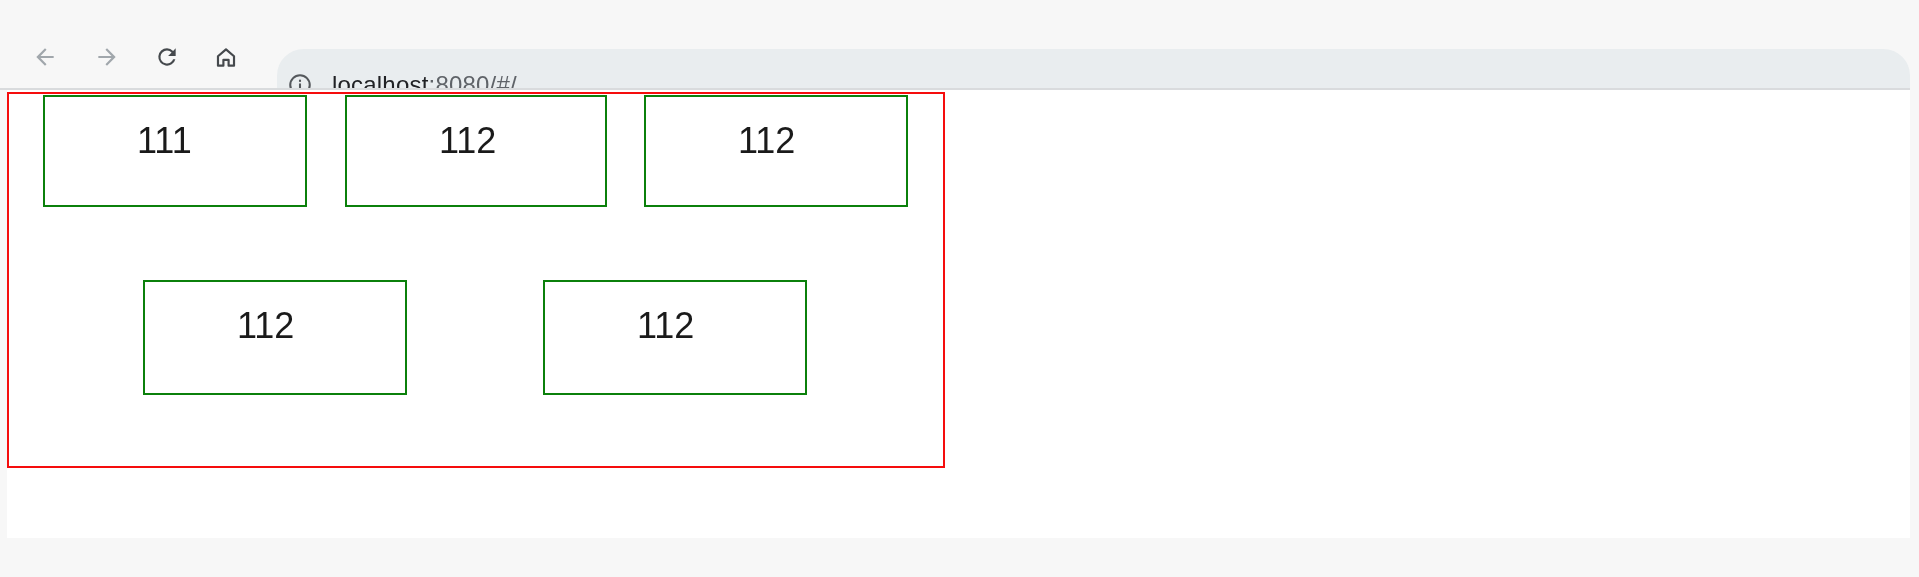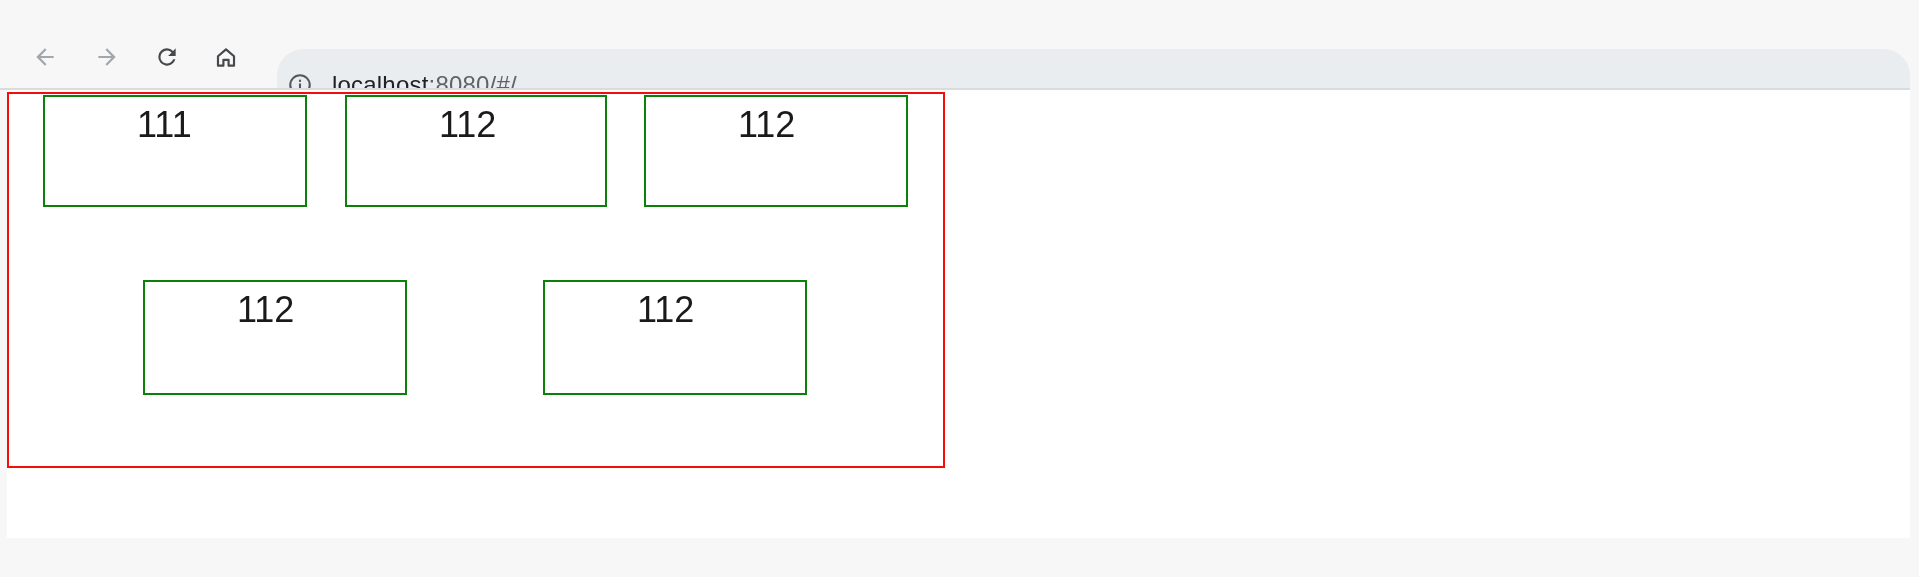--- a/index.html
+++ b/index.html
@@ -72,21 +72,21 @@
     position: absolute; left: 7px; top: 92px; width: 938px; height: 376px;
     border: 2px solid var(--red-border);
     background: var(--page-bg);
   }
   .gbox {
     position: absolute;
     border: 2px solid var(--green-border);
     background: var(--page-bg);
   }
   .gbox .lbl {
-    display: block; margin: 7px 0 0 92px;
+    display: block; margin: 23px 0 0 92px;
     font-size: 36px; color: var(--label-text); line-height: normal;
   }
   .b1 { left: 34px;  top: 1px;   width: 264px; height: 112px; }
   .b2 { left: 336px; top: 1px;   width: 262px; height: 112px; }
   .b3 { left: 635px; top: 1px;   width: 264px; height: 112px; }
   .b4 { left: 134px; top: 186px; width: 264px; height: 115px; }
   .b5 { left: 534px; top: 186px; width: 264px; height: 115px; }
 </style>
 </head>
 <body>

